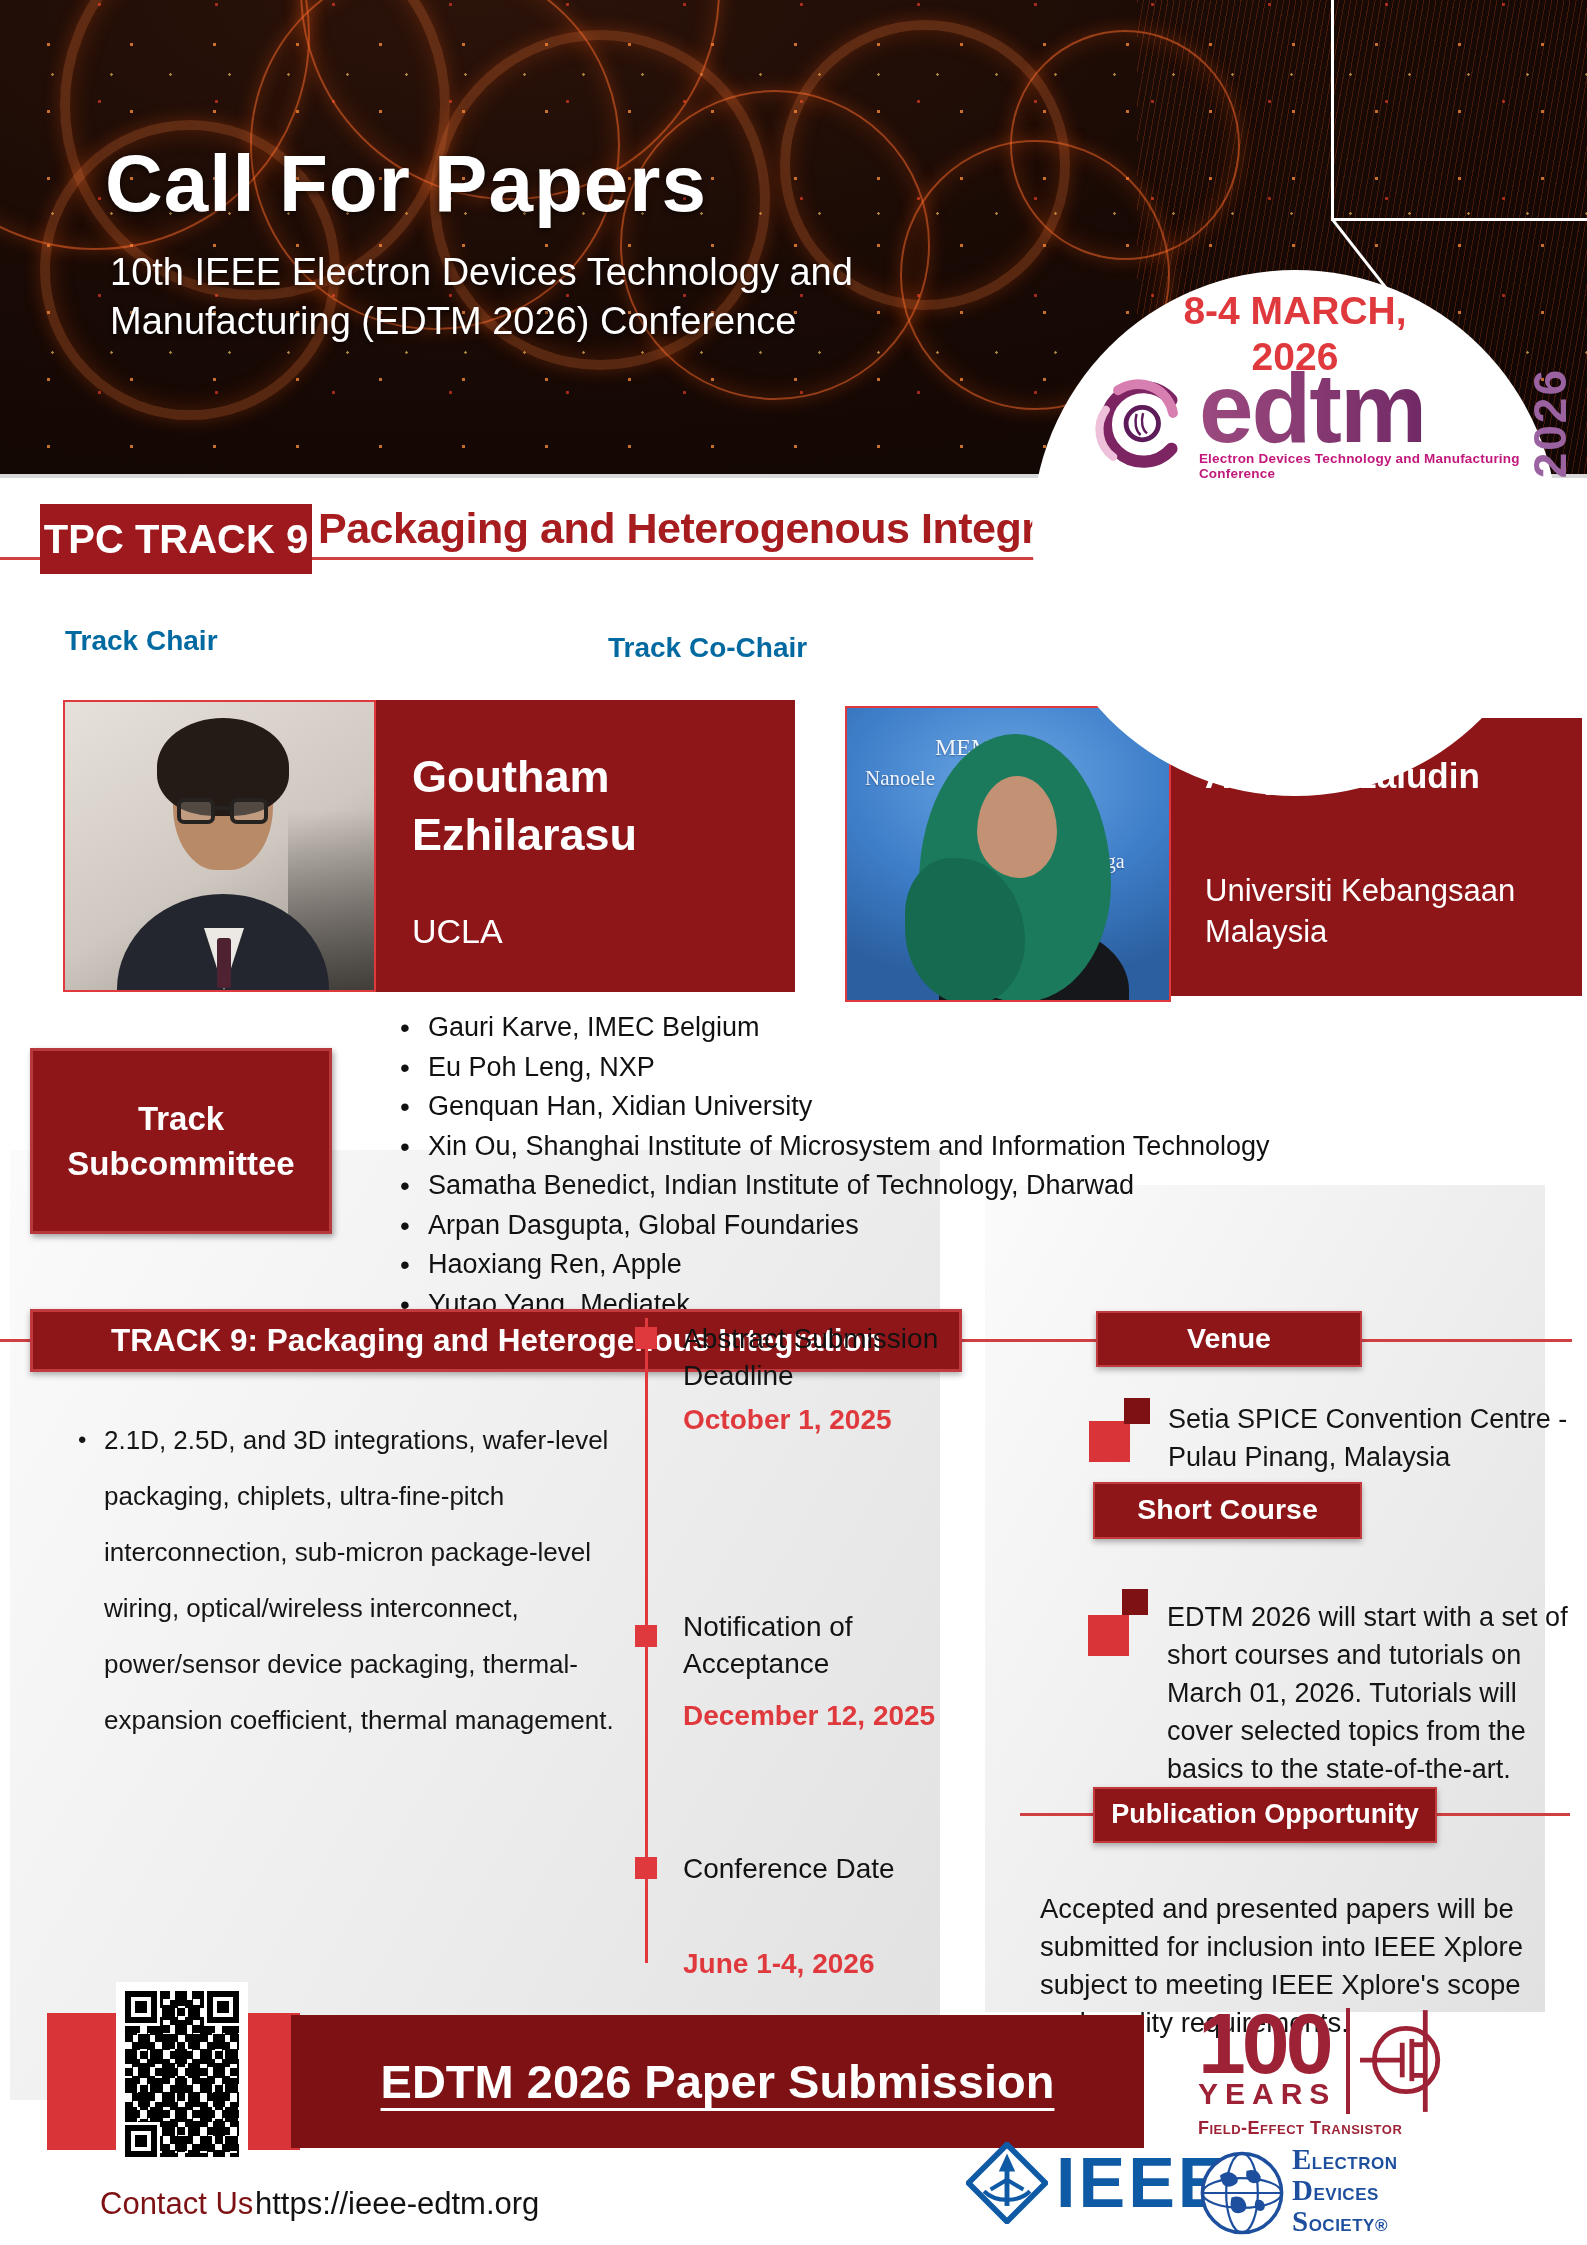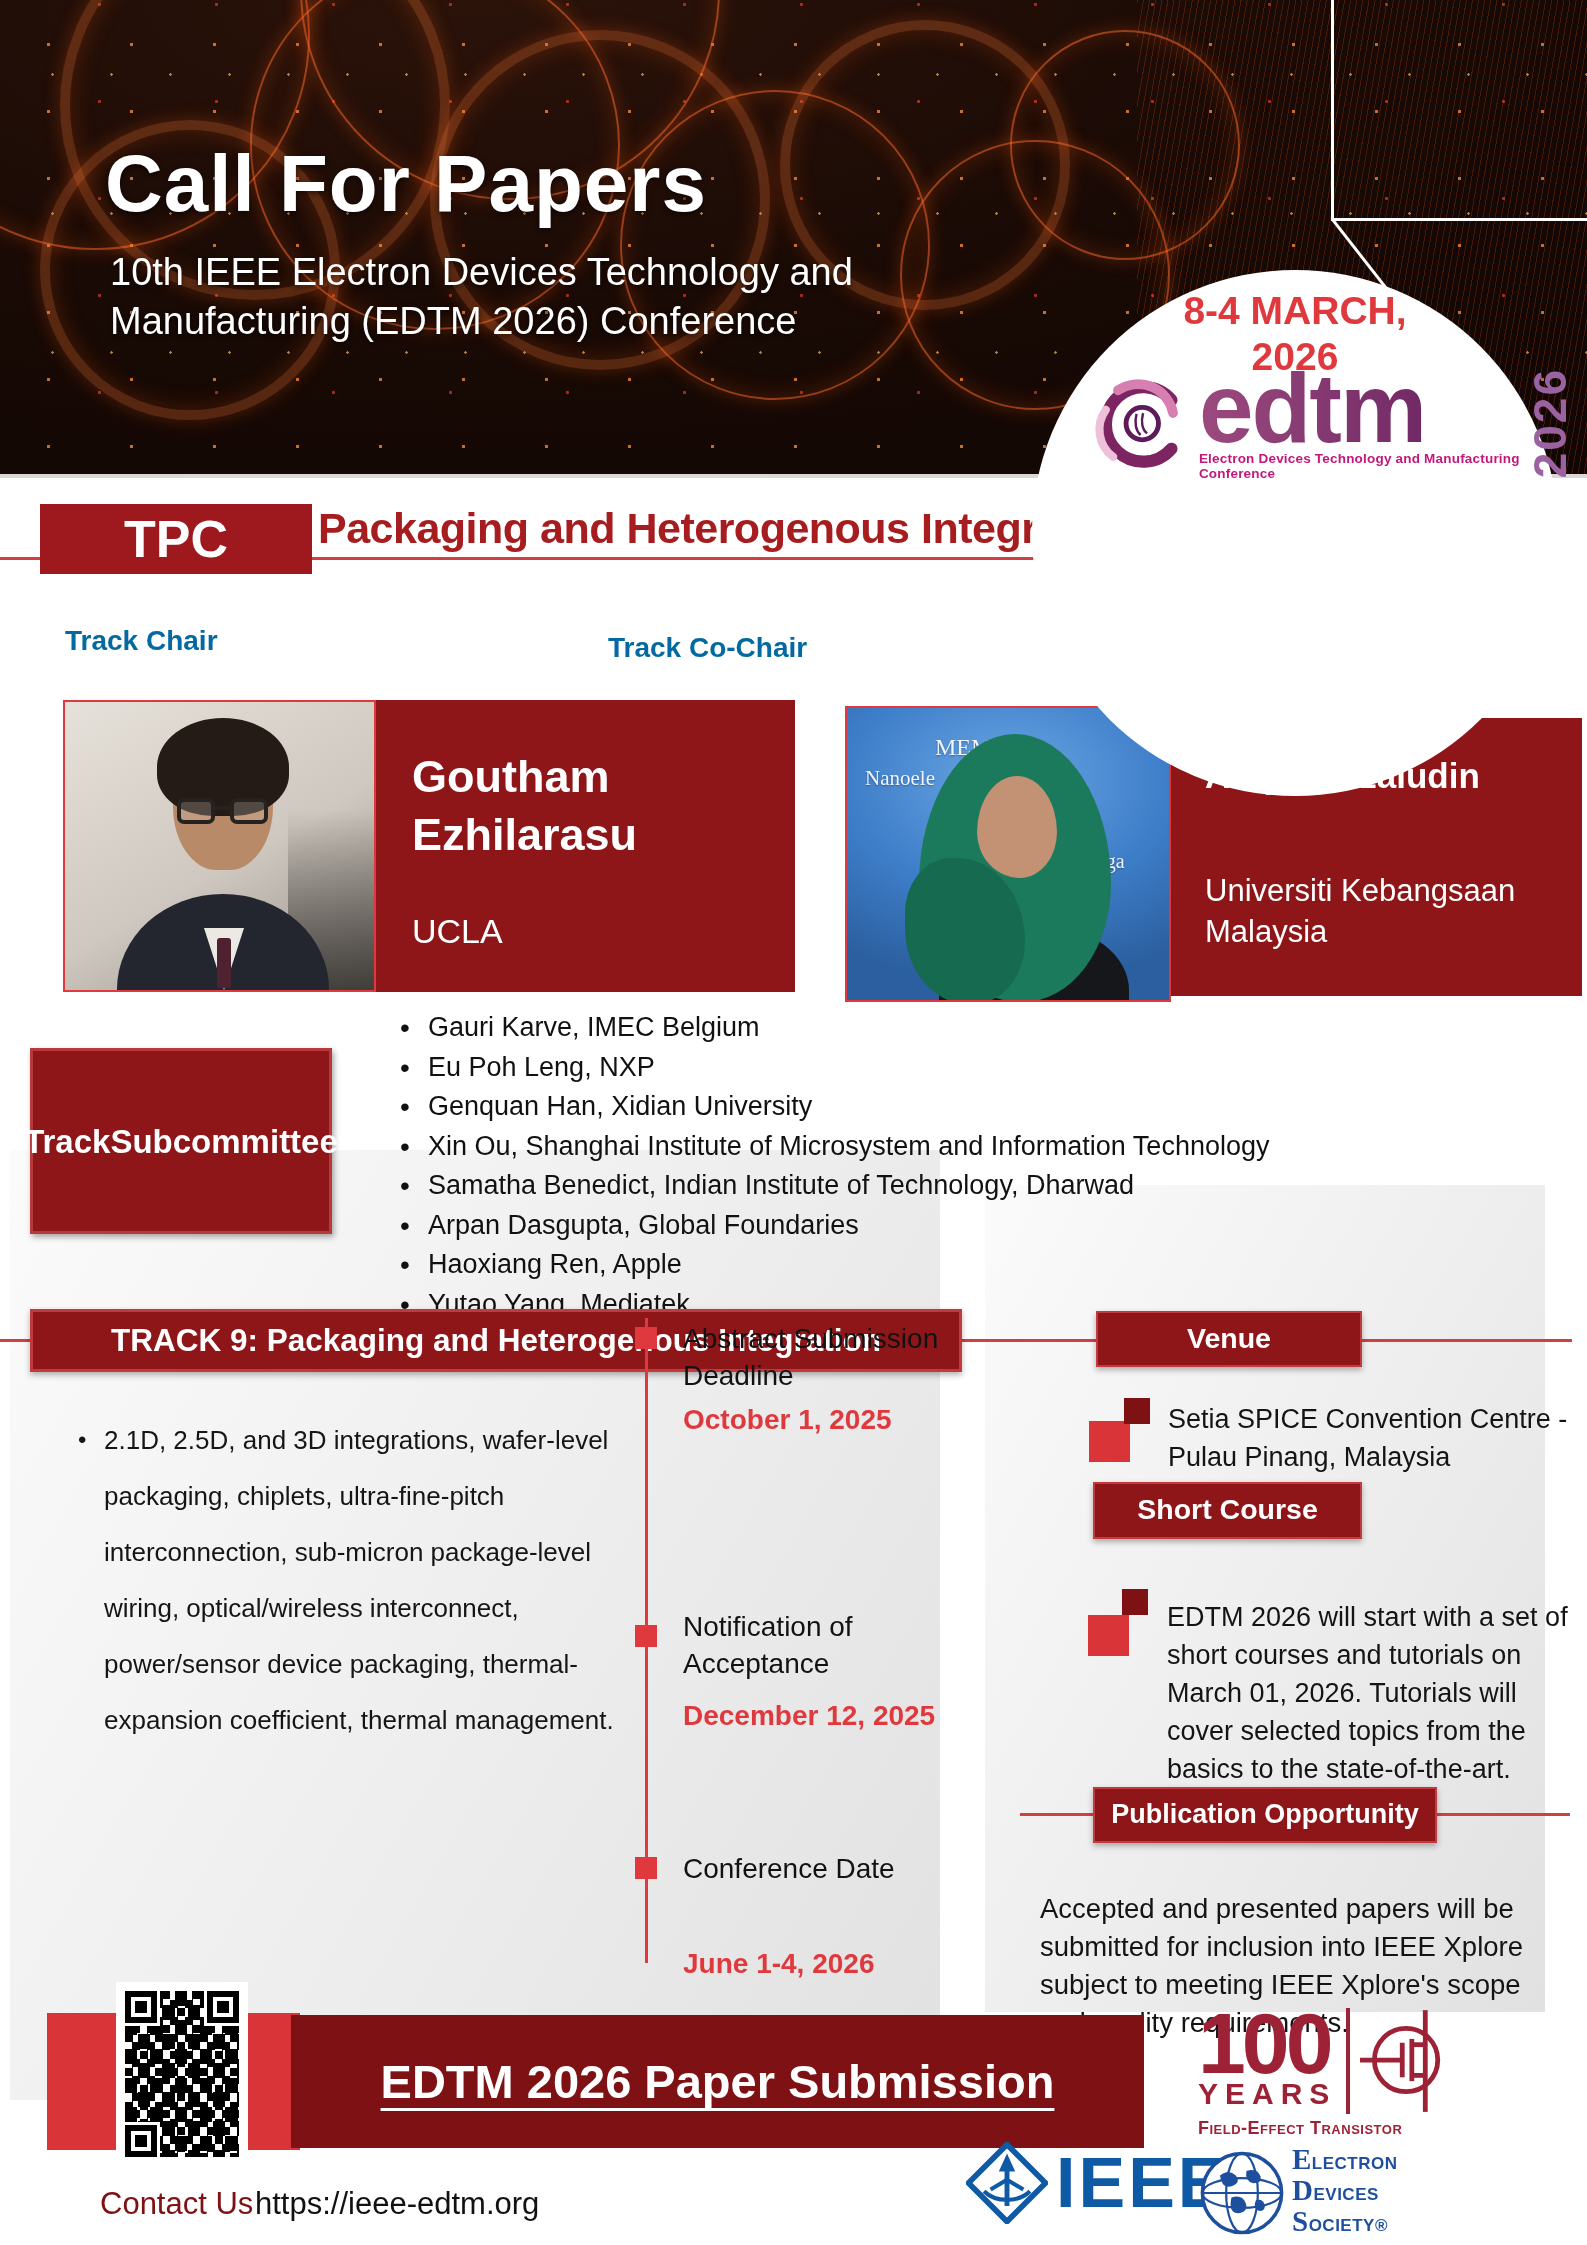--- a/index.html
+++ b/index.html
@@ -35,21 +35,21 @@
     font-size:39px;font-weight:bold;line-height:46px;z-index:7;}
   .edtm{position:absolute;left:1092px;top:368px;width:480px;z-index:7;display:flex;align-items:flex-start;}
   .edtm-word{font-size:98px;font-weight:bold;line-height:80px;letter-spacing:-2px;
     background:linear-gradient(90deg,#9c4a7f,#5e1b5a);-webkit-background-clip:text;background-clip:text;color:transparent;}
   .edtm-tagline{font-size:13.5px;font-weight:bold;color:var(--edtm-pink);margin-top:3px;letter-spacing:.2px;}
   .edtm-year{writing-mode:vertical-rl;transform:rotate(180deg);font-size:46px;font-weight:bold;color:#9a62a0;line-height:44px;margin-left:4px;letter-spacing:2px;}
 
   
   .redline{position:absolute;height:3px;background:var(--line-red);z-index:1;}
   .tpc-box{position:absolute;left:40px;top:504px;width:272px;height:70px;background:#9E191D;z-index:2;
-    color:#fff;font-size:52px;font-weight:bold;text-align:center;line-height:70px;}
+    color:#fff;font-size:40px;font-weight:bold;text-align:center;line-height:70px;}
   .track-title{position:absolute;left:318px;top:504px;font-size:43px;font-weight:bold;color:var(--heading-red);letter-spacing:-.5px;z-index:2;}
   .track-committee{position:absolute;left:322px;top:570px;font-size:27px;font-weight:bold;color:#101010;z-index:2;}
   .chair-heading{position:absolute;font-size:28px;font-weight:bold;color:#0369a1;}
 
   
   .photo{position:absolute;border:2px solid #e0393d;overflow:hidden;}
   .card{position:absolute;background:var(--dark-red);color:#fff;}
   .chair-name{position:absolute;left:36px;top:48px;width:330px;font-size:45px;font-weight:bold;line-height:58px;}
   .chair-aff{position:absolute;left:36px;top:212px;font-size:34px;}
   .cochair-name{position:absolute;left:34px;top:38px;width:360px;font-size:35px;font-weight:bold;}
@@ -70,21 +70,21 @@
   .p2 .body{position:absolute;left:92px;bottom:-2px;width:190px;height:78px;background:#16171b;border-radius:48% 48% 0 0/85% 85% 0 0;}
   .p2 .hijab{position:absolute;left:72px;top:26px;width:192px;height:268px;background:#1b7a5c;border-radius:50% 50% 46% 54%/56% 56% 44% 44%;}
   .p2 .drape{position:absolute;left:58px;top:150px;width:120px;height:146px;background:#156a50;border-radius:40% 60% 45% 55%;}
   .p2 .face{position:absolute;left:130px;top:68px;width:80px;height:102px;background:#c39173;border-radius:50% 50% 46% 54%/55% 55% 45% 45%;}
 
   
   .gray{position:absolute;background:linear-gradient(120deg,#fbfbfb 0%,#ededed 55%,#e1e1e1 100%);z-index:0;}
 
   
   .sub-box{position:absolute;left:30px;top:1048px;width:302px;height:186px;background:var(--dark-red);
-    border:3px solid #b8393c;z-index:2;display:flex;flex-direction:row;justify-content:center;align-items:center;
+    border:3px solid #b8393c;z-index:2;display:flex;flex-direction:column;justify-content:center;align-items:center;
     color:#fff;font-size:33px;font-weight:bold;line-height:45px;box-shadow:2px 3px 6px rgba(0,0,0,.35);}
   ul.members{position:absolute;left:398px;top:1008px;list-style:none;z-index:2;}
   ul.members li{font-size:27px;line-height:39.5px;color:#111;padding-left:30px;position:relative;}
   ul.members li::before{content:"•";position:absolute;left:2px;font-size:28px;}
 
   
   .t9-banner{position:absolute;left:30px;top:1309px;width:932px;height:63px;background:var(--dark-red);
     border:3px solid #C23A3E;z-index:2;color:#fff;font-size:31.5px;font-weight:bold;text-align:center;line-height:56px;
     box-shadow:0 3px 6px rgba(0,0,0,.3);}
   ul.topics{position:absolute;left:74px;top:1412px;width:586px;list-style:none;z-index:2;}

